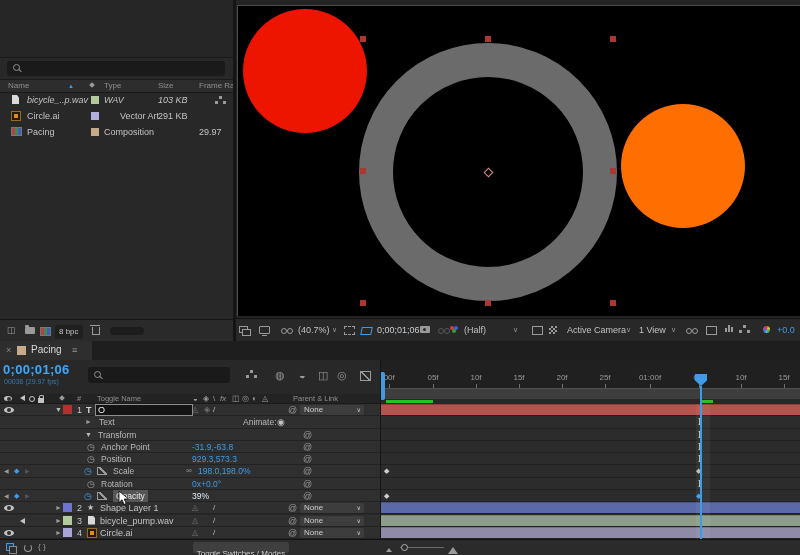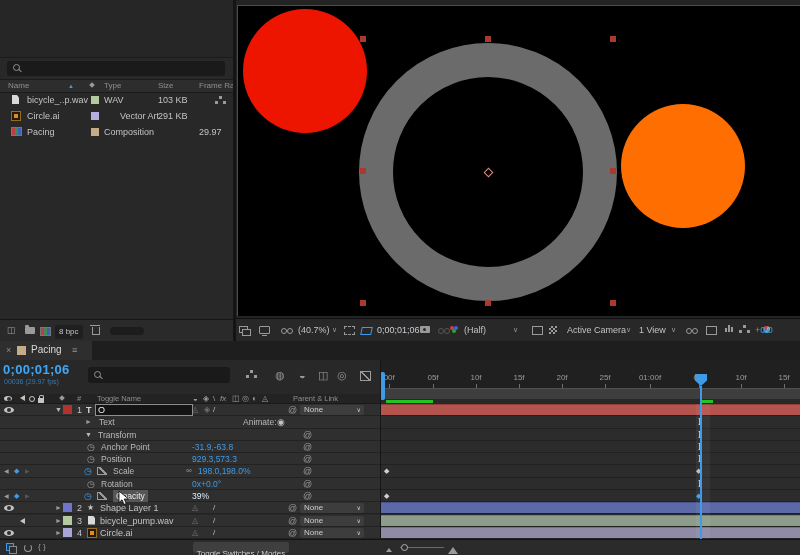--- a/index.html
+++ b/index.html
@@ -78,21 +78,21 @@
     </div>
     <div class="ab" style="left:0;top:79px;width:233px;height:12px;background:#2d2d2d;border-top:1px solid #1b1b1b;border-bottom:1px solid #1b1b1b;font-size:8px;line-height:11px;color:#8f8f8f;">
       <span class="txt dim" style="left:8px;font-size:8px;">Name</span>
       <span class="g blue" style="left:68px;font-size:6px;color:#3f9be8;">▲</span>
       <span class="idiam" style="left:90px;top:3px;width:4px;height:4px;"></span>
       <span class="txt dim" style="left:104px;font-size:8px;">Type</span>
       <span class="txt dim" style="left:158px;font-size:8px;">Size</span>
       <span class="txt dim" style="left:199px;font-size:8px;">Frame Ra..</span>
     </div>
 
-    <div class="ab" style="left:0;top:92px;width:206px;height:16px;">
+    <div class="ab" style="left:0;top:92px;width:206px;height:16px;font-style:italic;">
       <span class="idoc" style="left:12px;top:3px;"></span>
       <span class="txt" style="left:27px;top:2px;">bicycle_..p.wav</span>
       <span class="ab" style="left:91px;top:4px;width:8px;height:8px;background:#b3ca9e;"></span>
       <span class="txt" style="left:104px;top:2px;">WAV</span>
       <span class="txt" style="left:158px;top:2px;">103 KB</span>
       <span class="inet" style="left:219px;top:4px;"></span>
     </div>
     <div class="ab" style="left:0;top:108px;width:233px;height:16px;">
       <span class="iai" style="left:11px;top:3px;"></span>
       <span class="txt" style="left:27px;top:2px;">Circle.ai</span>
@@ -155,21 +155,21 @@
       <span class="ichk" style="left:313px;top:7px;"></span>
       <span class="txt" style="left:331px;top:5px;color:#c2c2c2;">Active Camera</span>
       <span class="g" style="left:390px;top:5px;font-size:7px;">∨</span>
       <span class="txt" style="left:403px;top:5px;color:#c2c2c2;">1 View</span>
       <span class="g" style="left:435px;top:5px;font-size:7px;">∨</span>
       <span class="igog" style="left:450px;top:9px;"></span>
       <span class="ibox" style="left:470px;top:7px;"></span>
       <span class="ichart" style="left:489px;top:9px;"></span>
       <span class="inet" style="left:507px;top:6px;"></span>
       <span class="iexp" style="left:527px;top:7px;"></span>
-      <span class="txt blue" style="left:519px;top:5px;">+0.0</span>
+      <span class="txt blue" style="left:541px;top:5px;">+0.0</span>
     </div>
   </div>
 
   <div class="ab" style="left:0;top:341px;width:800px;height:214px;background:#282828;">
 
     <div class="ab" style="left:0;top:0;width:800px;height:19px;background:#1e1e1e;">
       <div class="ab" style="left:0;top:0;width:92px;height:19px;background:#2e2e2e;">
         <span class="g" style="left:6px;top:3px;color:#8a8a8a;">×</span>
         <span class="ab" style="left:17px;top:5px;width:9px;height:9px;background:#c5ab87;"></span>
         <span class="txt" style="left:31px;top:3px;font-size:10px;color:#d9d9d9;">Pacing</span>

